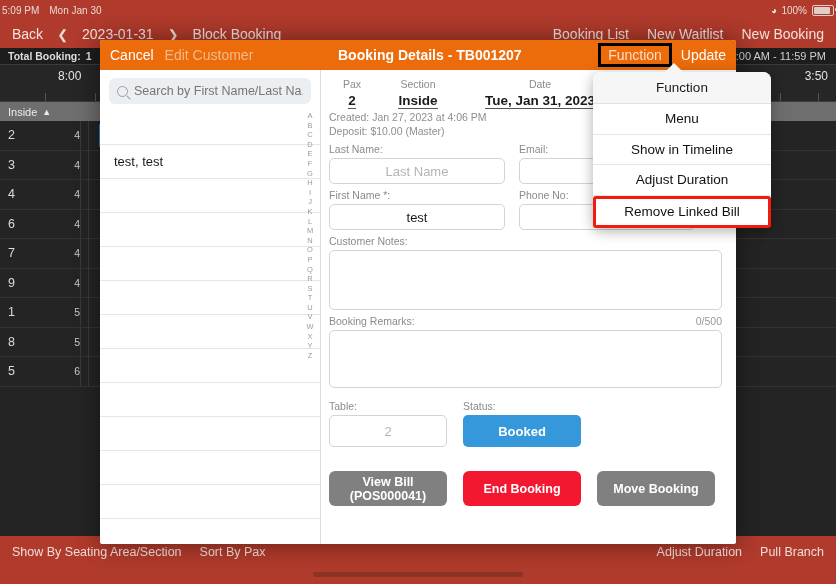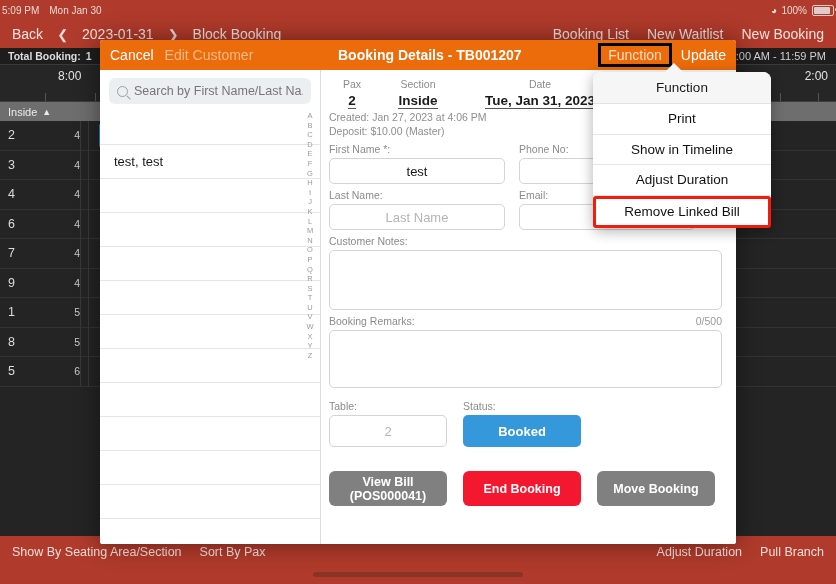--- a/index.html
+++ b/index.html
@@ -519,21 +519,21 @@
 
   <div class="timeline-wrap">
     <div class="tl-topbar">
       <span>Total Booking:</span>
       <span style="margin-left:5px">1</span>
       <span class="tl-range">12:00 AM - 11:59 PM</span>
     </div>
 
     <div class="tl-ruler">
       <span class="tl-time" style="left:58px">8:00</span>
-      <span class="tl-time" style="right:8px">2:00</span>
+      <span class="tl-time" style="right:8px">3:50</span>
       <span class="tl-tick" style="left:45px"></span>
       <span class="tl-tick" style="left:95px"></span>
       <span class="tl-tick" style="left:780px"></span>
       <span class="tl-tick" style="left:818px"></span>
     </div>
 
     <div class="tl-section-head">
       <span>Inside</span>
       <span style="font-size:9px">▲</span>
     </div>
@@ -682,36 +682,36 @@
             <span class="lbl"></span>
             <span class="val"></span>
           </div>
         </div>
 
         <div class="meta-line">Created: Jan 27, 2023 at 4:06 PM</div>
         <div class="meta-line">Deposit: $10.00 (Master)</div>
 
         <div class="two-col">
           <div>
+            <span class="field-label">Last Name:</span>
+            <div class="txt-input ph">Last Name</div>
+          </div>
+          <div>
+            <span class="field-label">Email:</span>
+            <div class="txt-input"></div>
+          </div>
+        </div>
+
+        <div class="two-col">
+          <div>
             <span class="field-label">First Name *:</span>
             <div class="txt-input">test</div>
           </div>
           <div>
             <span class="field-label">Phone No:</span>
-            <div class="txt-input"></div>
-          </div>
-        </div>
-
-        <div class="two-col">
-          <div>
-            <span class="field-label">Last Name:</span>
-            <div class="txt-input ph">Last Name</div>
-          </div>
-          <div>
-            <span class="field-label">Email:</span>
             <div class="txt-input"></div>
           </div>
         </div>
 
         <span class="field-label">Customer Notes:</span>
         <div class="txt-area" style="height:60px"></div>
 
         <div class="label-row">
           <span class="field-label">Booking Remarks:</span>
           <span class="counter">0/500</span>
@@ -737,19 +737,19 @@
           <div class="act-btn act-red">End Booking</div>
           <div class="act-btn act-grey">Move Booking</div>
         </div>
 
       </div>
     </div>
   </div>
 
   <div class="popover">
     <div class="pop-title">Function</div>
-    <div class="pop-item">Print</div>
+    <div class="pop-item">Menu</div>
     <div class="pop-item">Show in Timeline</div>
     <div class="pop-item">Adjust Duration</div>
     <div class="pop-item highlight">Remove Linked Bill</div>
   </div>
 
 </div>
 
 </body></html>

